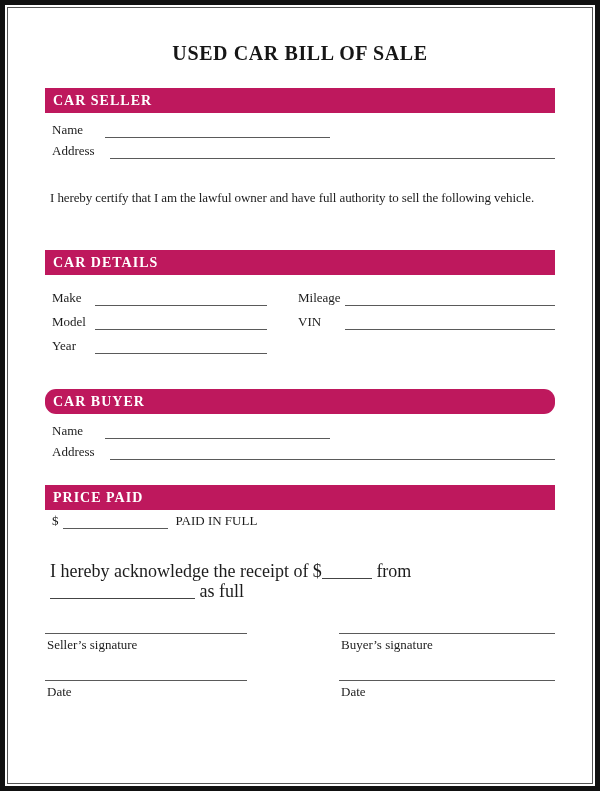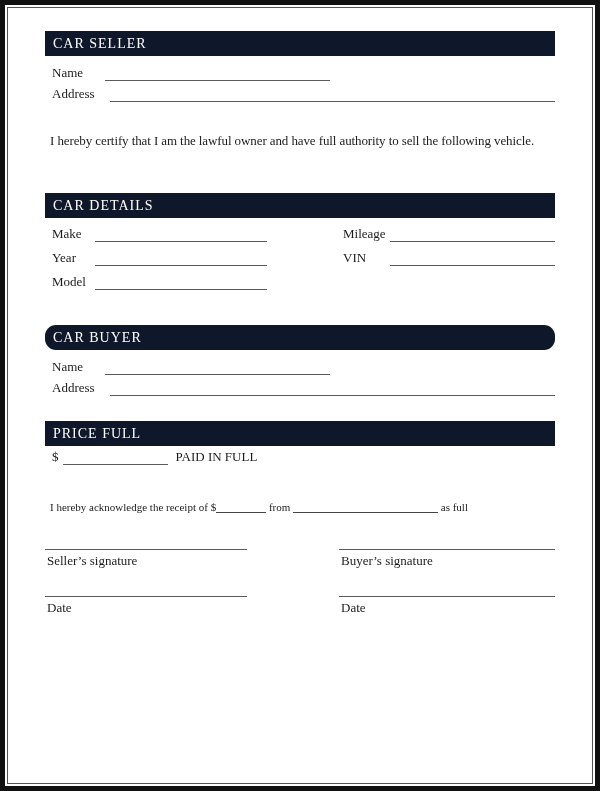--- a/index.html
+++ b/index.html
@@ -19,22 +19,22 @@
     padding:0 37px;
     overflow:hidden;
   }
   .title {
     margin:34px 0 0 0;
     text-align:center;
     font-size:20px; font-weight:bold; letter-spacing:0.6px;
     color:#161616;
   }
   .bar {
-    background:#0f172a; color:#ffffff;
-    font-weight:normal; font-size:14px; letter-spacing:1px;
+    background:#be185d; color:#ffffff;
+    font-weight:bold; font-size:14px; letter-spacing:1px;
     height:25px; line-height:25px;
     padding-left:8px;
   }
   .bar-seller  { margin-top:23px; }
   .bar-details { margin-top:44px; }
   .bar-buyer   { margin-top:28px;border-radius:11px; }
   .bar-price   { margin-top:25px; }
 
   .field-row {
     display:flex; align-items:flex-end;
@@ -60,36 +60,35 @@
 
   .certify {
     margin:30px 0 0 0; padding-left:5px;
     font-size:13px; line-height:17px;
     white-space:nowrap; letter-spacing:-0.1px;
   }
 
   .details-grid {
     display:grid;
     grid-template-columns:253px 1fr;
-    column-gap:45px;
-    margin-top:7px;
+    margin-top:14px;
   }
   .details-grid .field-row { margin:0 0 7px 0; }
   .dcol-right .field-row { padding-left:0; }
 
   .price-row {
     display:flex; align-items:flex-end;
     margin-top:2px; padding-left:7px;
     font-size:13px; line-height:17px;
   }
   .line-price { width:105px; margin:0 8px 0 4px; }
 
   .ack {
     margin:32px 0 0 0; padding-left:5px;
-    font-size:11px; line-height:20px;
+    font-size:18px; line-height:20px;
   }
   .ack .fill-line { height:13px; vertical-align:-2px; border-bottom:1px solid #444444; }
   .line-amt   { width:50px; }
   .line-payer { width:145px; }
 
   .sig-grid {
     display:flex; justify-content:space-between;
     margin-top:32px;
   }
   .sig-col-left  { width:202px; }
@@ -100,20 +99,21 @@
     padding:2px 0 0 2px;
   }
   .date-line { margin-top:27px; }
 </style>
 </head>
 <body>
 
 <div class="page">
   <div class="page-inner">
 
+    <h1 class="title">USED CAR BILL OF SALE</h1>
 
     <section>
       <div class="bar bar-seller">CAR SELLER</div>
       <div class="field-row row-name">
         <span class="flabel lbl-name">Name</span>
         <span class="fill-line line-name"></span>
       </div>
       <div class="field-row row-address">
         <span class="flabel lbl-address">Address</span>
         <span class="fill-line line-flex"></span>
@@ -124,25 +124,25 @@
 
     <section>
       <div class="bar bar-details">CAR DETAILS</div>
       <div class="details-grid">
         <div class="dcol dcol-left">
           <div class="field-row">
             <span class="flabel lbl-detail-left">Make</span>
             <span class="fill-line line-left"></span>
           </div>
           <div class="field-row">
+            <span class="flabel lbl-detail-left">Model</span>
+            <span class="fill-line line-left"></span>
+          </div>
+          <div class="field-row">
             <span class="flabel lbl-detail-left">Year</span>
-            <span class="fill-line line-left"></span>
-          </div>
-          <div class="field-row">
-            <span class="flabel lbl-detail-left">Model</span>
             <span class="fill-line line-left"></span>
           </div>
         </div>
         <div class="dcol dcol-right">
           <div class="field-row">
             <span class="flabel lbl-detail-right">Mileage</span>
             <span class="fill-line line-flex"></span>
           </div>
           <div class="field-row">
             <span class="flabel lbl-detail-right">VIN</span>
@@ -158,21 +158,21 @@
         <span class="flabel lbl-name">Name</span>
         <span class="fill-line line-name"></span>
       </div>
       <div class="field-row row-address">
         <span class="flabel lbl-address">Address</span>
         <span class="fill-line line-flex"></span>
       </div>
     </section>
 
     <section>
-      <div class="bar bar-price">PRICE FULL</div>
+      <div class="bar bar-price">PRICE PAID</div>
       <div class="price-row">
         <span>$</span>
         <span class="fill-line line-price"></span>
         <span>PAID IN FULL</span>
       </div>
     </section>
 
     <p class="ack"><span>I hereby acknowledge the receipt of $</span><span class="fill-line line-amt"></span>
       <span>from</span>
       <span class="fill-line line-payer"></span>

